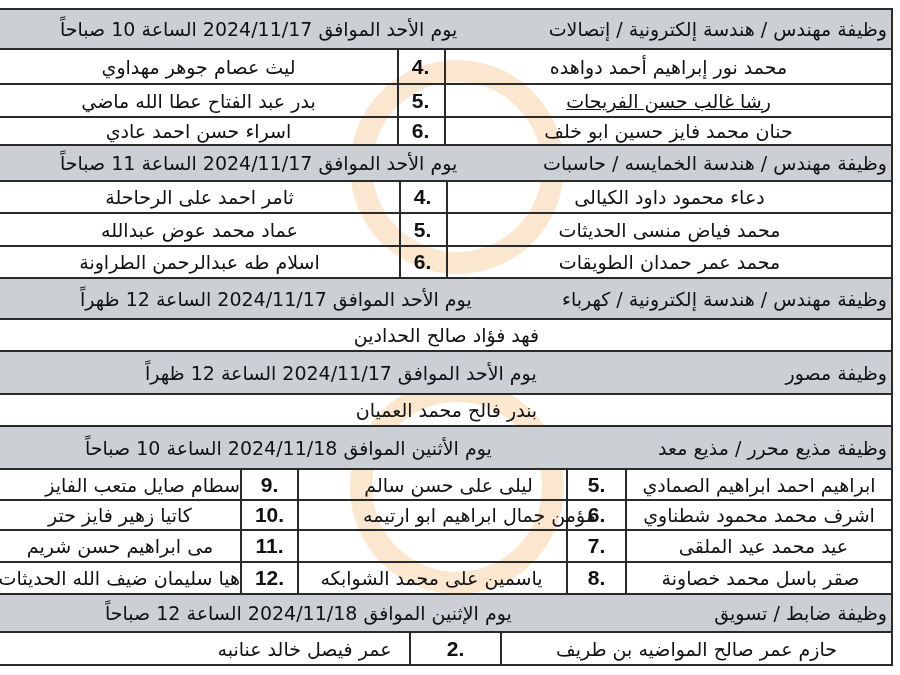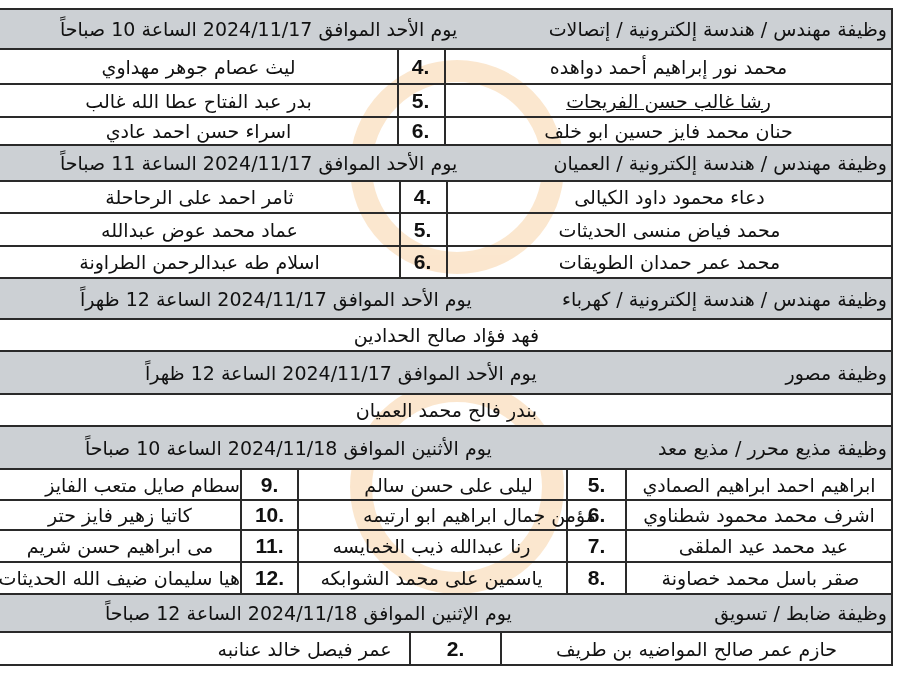--- a/index.html
+++ b/index.html
@@ -45,32 +45,32 @@
     <div class="vline" style="left:444px;"></div>
     <div class="cell num" style="left:397px;width:47px;">4.</div>
     <div class="vline" style="left:397px;"></div>
     <div class="cell" style="left:0;width:397px;">ليث عصام جوهر مهداوي</div>
   </div>
   <div class="row" style="top:85px;height:33px;">
     <div class="cell" style="left:444px;right:0;text-decoration:underline;">رشا غالب حسن الفريحات</div>
     <div class="vline" style="left:444px;"></div>
     <div class="cell num" style="left:397px;width:47px;">5.</div>
     <div class="vline" style="left:397px;"></div>
-    <div class="cell" style="left:0;width:397px;">بدر عبد الفتاح عطا الله غالب</div>
+    <div class="cell" style="left:0;width:397px;">بدر عبد الفتاح عطا الله ماضي</div>
   </div>
   <div class="row" style="top:118px;height:28px;">
     <div class="cell" style="left:444px;right:0;">حنان محمد فايز حسين ابو خلف</div>
     <div class="vline" style="left:444px;"></div>
     <div class="cell num" style="left:397px;width:47px;">6.</div>
     <div class="vline" style="left:397px;"></div>
     <div class="cell" style="left:0;width:397px;border-radius:12px;">اسراء حسن احمد عادي</div>
   </div>
 
   <div class="row hdr" style="top:146px;height:36px;">
-    <div class="job">وظيفة مهندس / هندسة إلكترونية / العميان</div>
+    <div class="job">وظيفة مهندس / هندسة الخمايسه / حاسبات</div>
     <div class="when" style="left:60px;">يوم الأحد الموافق 2024/11/17 الساعة 11 صباحاً</div>
   </div>
   <div class="row" style="top:182px;height:32px;">
     <div class="cell" style="left:446px;right:0;">دعاء محمود داود الكيالى</div>
     <div class="vline" style="left:446px;"></div>
     <div class="cell num" style="left:399px;width:47px;">4.</div>
     <div class="vline" style="left:399px;"></div>
     <div class="cell" style="left:0;width:399px;">ثامر احمد على الرحاحلة</div>
   </div>
   <div class="row" style="top:214px;height:33px;">
@@ -128,21 +128,20 @@
     <div class="vline" style="left:297px;"></div>
     <div class="cell num" style="left:242px;width:55px;">10.</div>
     <div class="vline" style="left:240px;"></div>
     <div class="cell" style="left:0;width:240px;">كاتيا زهير فايز حتر</div>
   </div>
   <div class="row" style="top:531px;height:32px;">
     <div class="cell" style="left:594px;right:0;padding-left:40px;">عيد محمد عيد الملقى</div>
     <div class="vline" style="left:625px;"></div>
     <div class="cell num" style="left:568px;width:57px;">7.</div>
     <div class="vline" style="left:566px;"></div>
-    <div class="cell" style="left:297px;width:269px;">رنا عبدالله ذيب الخمايسه</div>
     <div class="vline" style="left:297px;"></div>
     <div class="cell num" style="left:242px;width:55px;">11.</div>
     <div class="vline" style="left:240px;"></div>
     <div class="cell" style="left:0;width:240px;">مى ابراهيم حسن شريم</div>
   </div>
   <div class="row" style="top:563px;height:32px;">
     <div class="cell" style="left:612px;right:0;padding-left:16px;">صقر باسل محمد خصاونة</div>
     <div class="vline" style="left:625px;"></div>
     <div class="cell num" style="left:568px;width:57px;">8.</div>
     <div class="vline" style="left:566px;"></div>

